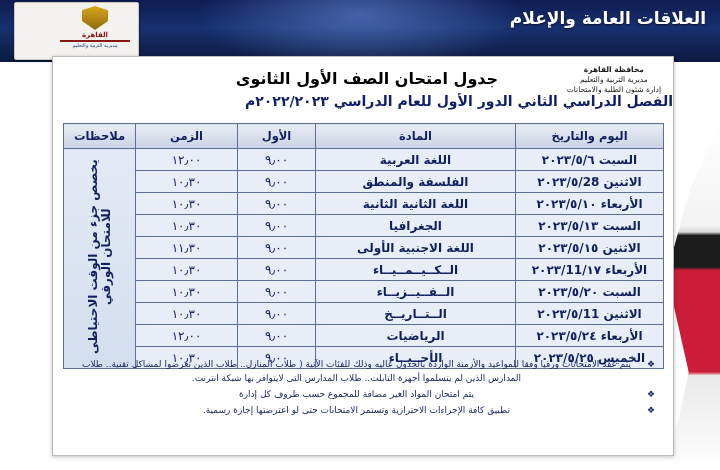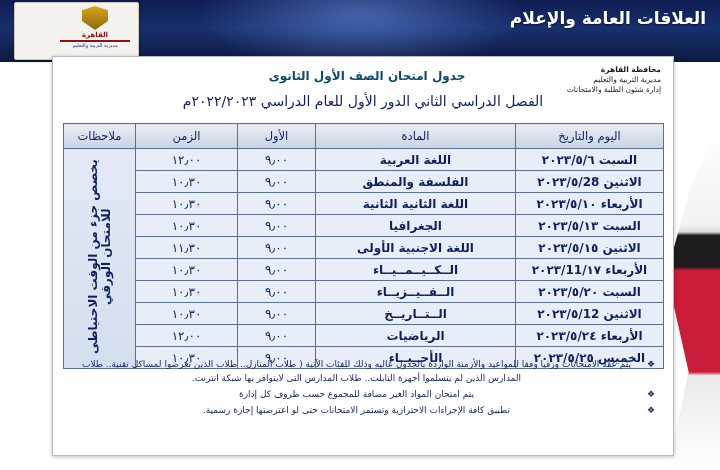--- a/index.html
+++ b/index.html
@@ -49,50 +49,50 @@
     clip-path:polygon(100% 0,100% 100%,10% 100%,46% 72%,8% 44%,48% 20%);
     opacity:.95;
   }
   
   .card{
     position:absolute;left:52px;top:56px;width:620px;height:398px;
     background:#ffffff;border:1px solid #b9b9b9;
     box-shadow:0 1px 4px rgba(0,0,0,.25);
   }
   .ministry{
-    position:absolute;right:12px;top:8px;text-align:right;
+    position:absolute;right:12px;top:8px;text-align:center;
     font-size:7.5px;color:#1a1a1a;line-height:10px;
   }
   .ministry div:first-child{font-weight:bold;}
   .title{
     position:absolute;left:8px;right:0;top:12px;text-align:center;
-    font-size:12px;font-weight:bold;color:#0c4a6e;
+    font-size:16px;font-weight:bold;color:#000000;
   }
   .subtitle{
-    position:absolute;left:0;right:0;top:36px;text-align:center;
-    font-size:14px;font-weight:normal;color:#0f1f63;
+    position:absolute;left:0;right:0;top:36px;
+    font-size:14px;font-weight:bold;color:#0f1f63;
   }
   
   table.sched{
     position:absolute;left:10px;top:66px;width:600px;
     border-collapse:collapse;table-layout:fixed;
     background:#e7eef7;
   }
   table.sched th,table.sched td{
     border:1px solid #5b6f95;
     text-align:center;
     font-size:12px;
     color:#10205e;
     height:21px;
     padding:0 2px;
     white-space:nowrap;
   }
   table.sched th{
     background:linear-gradient(180deg,#e9edf4 0%,#c9d3e4 100%);
-    font-weight:normal;font-size:11.5px;height:24px;
+    font-weight:bold;font-size:11.5px;height:24px;
   }
   td.day{font-weight:bold;font-size:10.5px;}
   td.subject{font-weight:bold;letter-spacing:1px;font-size:11px;}
   td.notes-cell{
     background:linear-gradient(180deg,#e3eaf5 0%,#d3deee 100%);
     font-size:9px;color:#10205e;font-weight:bold;
     vertical-align:middle;
   }
   .vert{
     writing-mode:vertical-rl;
@@ -195,21 +195,21 @@
         <td>٩٫٠٠</td>
         <td>١٠٫٣٠</td>
       </tr>
       <tr>
         <td class="day">السبت ٢٠٢٣/٥/٢٠</td>
         <td class="subject">الــفــيــزيــاء</td>
         <td>٩٫٠٠</td>
         <td>١٠٫٣٠</td>
       </tr>
       <tr>
-        <td class="day">الاثنين ٢٠٢٣/٥/12</td>
+        <td class="day">الاثنين ٢٠٢٣/٥/11</td>
         <td class="subject">الــتــاريــخ</td>
         <td>٩٫٠٠</td>
         <td>١٠٫٣٠</td>
       </tr>
       <tr>
         <td class="day">الأربعاء ٢٠٢٣/٥/٢٤</td>
         <td class="subject">الرياضيات</td>
         <td>٩٫٠٠</td>
         <td>١٢٫٠٠</td>
       </tr>

